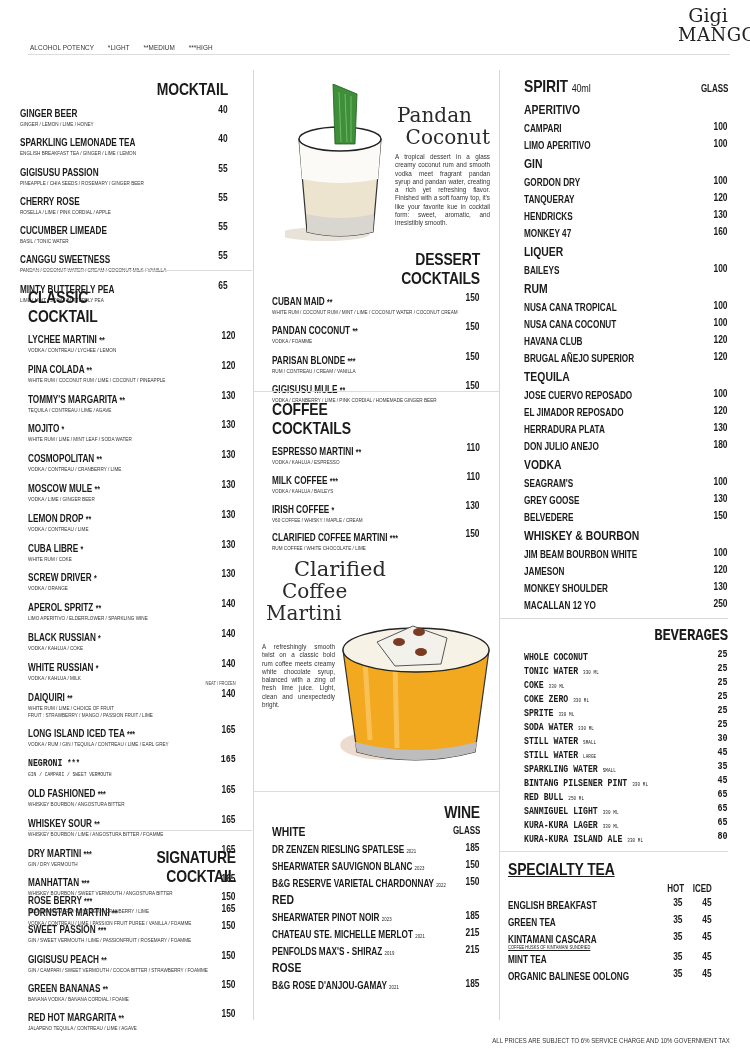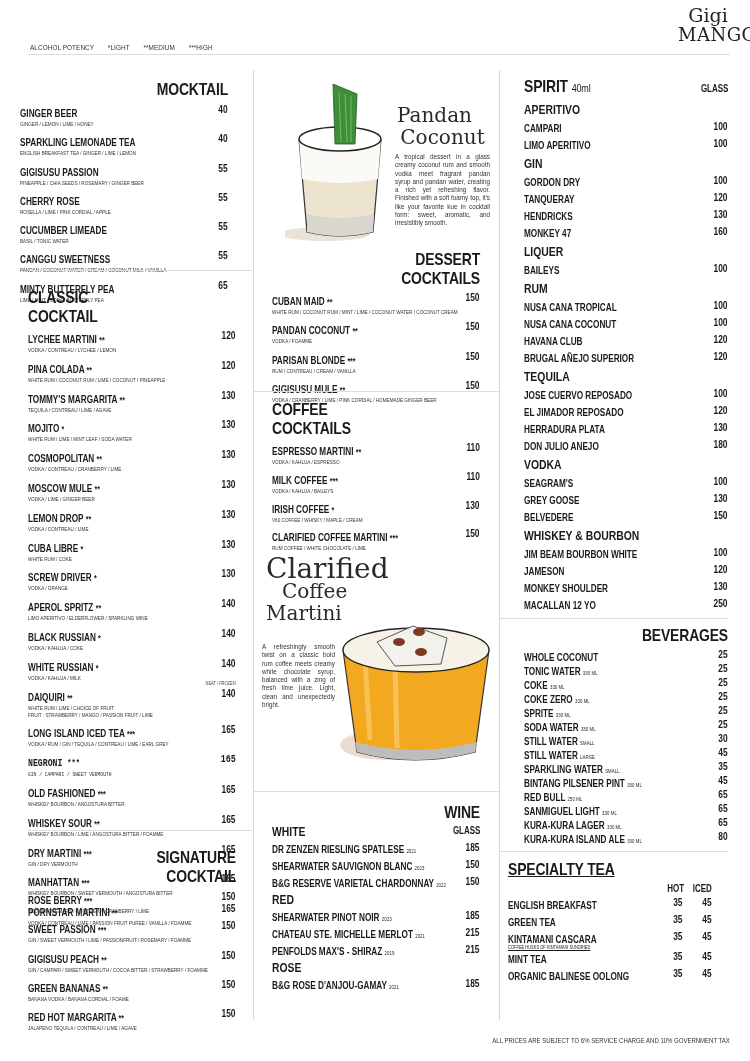--- a/index.html
+++ b/index.html
@@ -137,21 +137,21 @@
     <path d="M14 55 L22 148 Q55 156 88 148 L96 55 Z" fill="#ede4cf" stroke="#333" stroke-width="1.2"></path>
     <path d="M14 55 L17 95 Q55 103 93 95 L96 55 Z" fill="#fbfaf6" stroke="none"></path>
     <path d="M22 130 L22 148 Q55 156 88 148 L89 130 Q55 138 22 130Z" fill="#d9d5cf"></path>
     <ellipse cx="55" cy="55" rx="41" ry="12" fill="#ffffff" stroke="#222" stroke-width="1.4"></ellipse>
     <path d="M48 0 L72 10 L70 60 L50 60 Z" fill="#3e8e3a" stroke="#1e5c1e" stroke-width="0.8"></path>
     <path d="M54 8 L56 58 M60 10 L62 58 M66 12 L66 58" stroke="#7fc46e" stroke-width="0.8"></path>
   </svg>
 </div>
 <div style="position:absolute; left:395px; top:104px; width:95px;">
   <div class="script-title" style="font-size:20px; text-align:left; padding-left:2px;">Pandan</div>
-  <div class="script-title" style="font-size:20px; text-align:center;">Coconut</div>
+  <div class="script-title" style="font-size:20px; text-align:right;">Coconut</div>
   <div class="blurb" style="margin-top:5px;">A tropical dessert in a glass creamy coconut rum and smooth vodka meet fragrant pandan syrup and pandan water, creating a rich yet refreshing flavor. Finished with a soft foamy top, it's like your favorite kue in cocktail form: sweet, aromatic, and irresistibly smooth.</div>
 </div>
 
 <div class="col" style="left:272px; top:250px; width:208px;">
   <div class="sec-title right" style="text-align:right;">DESSERT</div>
   <div class="sec-title right" style="text-align:right;">COCKTAILS</div>
   <div id="dessert-list" style="margin-top:3px;">
       <div class="item" style="margin-bottom: 4.3px;"><div class="name"><span>CUBAN MAID</span> <span class="stars">**</span></div><div class="desc">WHITE RUM / COCONUT RUM / MINT / LIME / COCONUT WATER / COCONUT CREAM</div><div class="price">150</div></div>
       <div class="item" style="margin-bottom: 4.3px;"><div class="name"><span>PANDAN COCONUT</span> <span class="stars">**</span></div><div class="desc">VODKA / FOAMME</div><div class="price">150</div></div>
       <div class="item" style="margin-bottom: 4.3px;"><div class="name"><span>PARISAN BLONDE</span> <span class="stars">***</span></div><div class="desc">RUM / CONTREAU / CREAM / VANILLA</div><div class="price">150</div></div>
@@ -165,21 +165,21 @@
   <div class="sec-title left">COCKTAILS</div>
   <div id="coffee-list" style="margin-top:3px;">
       <div class="item" style="margin-bottom: 3.8px;"><div class="name"><span>ESPRESSO MARTINI</span> <span class="stars">**</span></div><div class="desc">VODKA / KAHLUA / ESPRESSO</div><div class="price">110</div></div>
       <div class="item" style="margin-bottom: 3.8px;"><div class="name"><span>MILK COFFEE</span> <span class="stars">***</span></div><div class="desc">VODKA / KAHLUA / BAILEYS</div><div class="price">110</div></div>
       <div class="item" style="margin-bottom: 3.8px;"><div class="name"><span>IRISH COFFEE</span> <span class="stars">*</span></div><div class="desc">V60 COFFEE / WHISKY / MAPLE / CREAM</div><div class="price">130</div></div>
       <div class="item" style="margin-bottom: 3.8px;"><div class="name"><span>CLARIFIED COFFEE MARTINI</span> <span class="stars">***</span></div><div class="desc">RUM COFFEE / WHITE CHOCOLATE / LIME</div><div class="price">150</div></div>
     </div>
 </div>
 
 <div style="position:absolute; left:266px; top:558px; width:100px;">
-  <div class="script-title" style="font-size:28px;">Clarified</div>
+  <div class="script-title" style="font-size:21px;margin-left:28px;">Clarified</div>
   <div class="script-title" style="font-size:20px; padding-left:16px;">Coffee</div>
   <div class="script-title" style="font-size:20px;">Martini</div>
 </div>
 <div class="blurb" style="position:absolute; left:262px; top:643px; width:73px;">A refreshingly smooth twist on a classic bold rum coffee meets creamy white chocolate syrup, balanced with a zing of fresh lime juice. Light, clean and unexpectedly bright.</div>
 <div style="position:absolute; left:335px; top:620px; width:160px; height:150px;">
   <svg width="160" height="150" viewBox="0 0 160 150">
     <ellipse cx="50" cy="125" rx="45" ry="15" fill="#eedbd0"></ellipse>
     <path d="M8 30 L22 132 Q80 148 140 132 L154 30 Z" fill="#f2a81f" stroke="#333" stroke-width="1.2"></path>
     <path d="M20 122 L22 132 Q80 148 140 132 L142 122 Q80 138 20 122Z" fill="#bdbdbd"></path>
     <path d="M30 40 L35 120 M60 45 L62 128" stroke="#fcd27a" stroke-width="5" opacity="0.6"></path>
@@ -241,21 +241,21 @@
       <div class="spirit-item"><span class="name">BELVEDERE</span><span class="price">150</span></div>
       <div class="cat" style="margin-top: 3px;">WHISKEY &amp; BOURBON</div>
       <div class="spirit-item"><span class="name">JIM BEAM BOURBON WHITE</span><span class="price">100</span></div>
       <div class="spirit-item"><span class="name">JAMESON</span><span class="price">120</span></div>
       <div class="spirit-item"><span class="name">MONKEY SHOULDER</span><span class="price">130</span></div>
       <div class="spirit-item"><span class="name">MACALLAN 12 YO</span><span class="price">250</span></div>
     </div>
 </div>
 <div class="hline" style="left:500px; top:618px; width:228px;"></div>
 
-<div class="col" style="left:524px; top:626px; width:204px;">
+<div class="col" style="left:524px; top:626px; width:204px;font-family:Liberation Mono, monospace;">
   <div class="sec-title right" style="text-align:right;">BEVERAGES</div>
   <div id="bev-list" style="margin-top:2px;">
       <div class="bev-item"><span class="name"><span>WHOLE COCONUT</span> <span class="small"></span></span><span class="price">25</span></div>
       <div class="bev-item"><span class="name"><span>TONIC WATER</span> <span class="small">330 ML</span></span><span class="price">25</span></div>
       <div class="bev-item"><span class="name"><span>COKE</span> <span class="small">330 ML</span></span><span class="price">25</span></div>
       <div class="bev-item"><span class="name"><span>COKE ZERO</span> <span class="small">330 ML</span></span><span class="price">25</span></div>
       <div class="bev-item"><span class="name"><span>SPRITE</span> <span class="small">330 ML</span></span><span class="price">25</span></div>
       <div class="bev-item"><span class="name"><span>SODA WATER</span> <span class="small">330 ML</span></span><span class="price">25</span></div>
       <div class="bev-item"><span class="name"><span>STILL WATER</span> <span class="small">SMALL</span></span><span class="price">30</span></div>
       <div class="bev-item"><span class="name"><span>STILL WATER</span> <span class="small">LARGE</span></span><span class="price">45</span></div>

